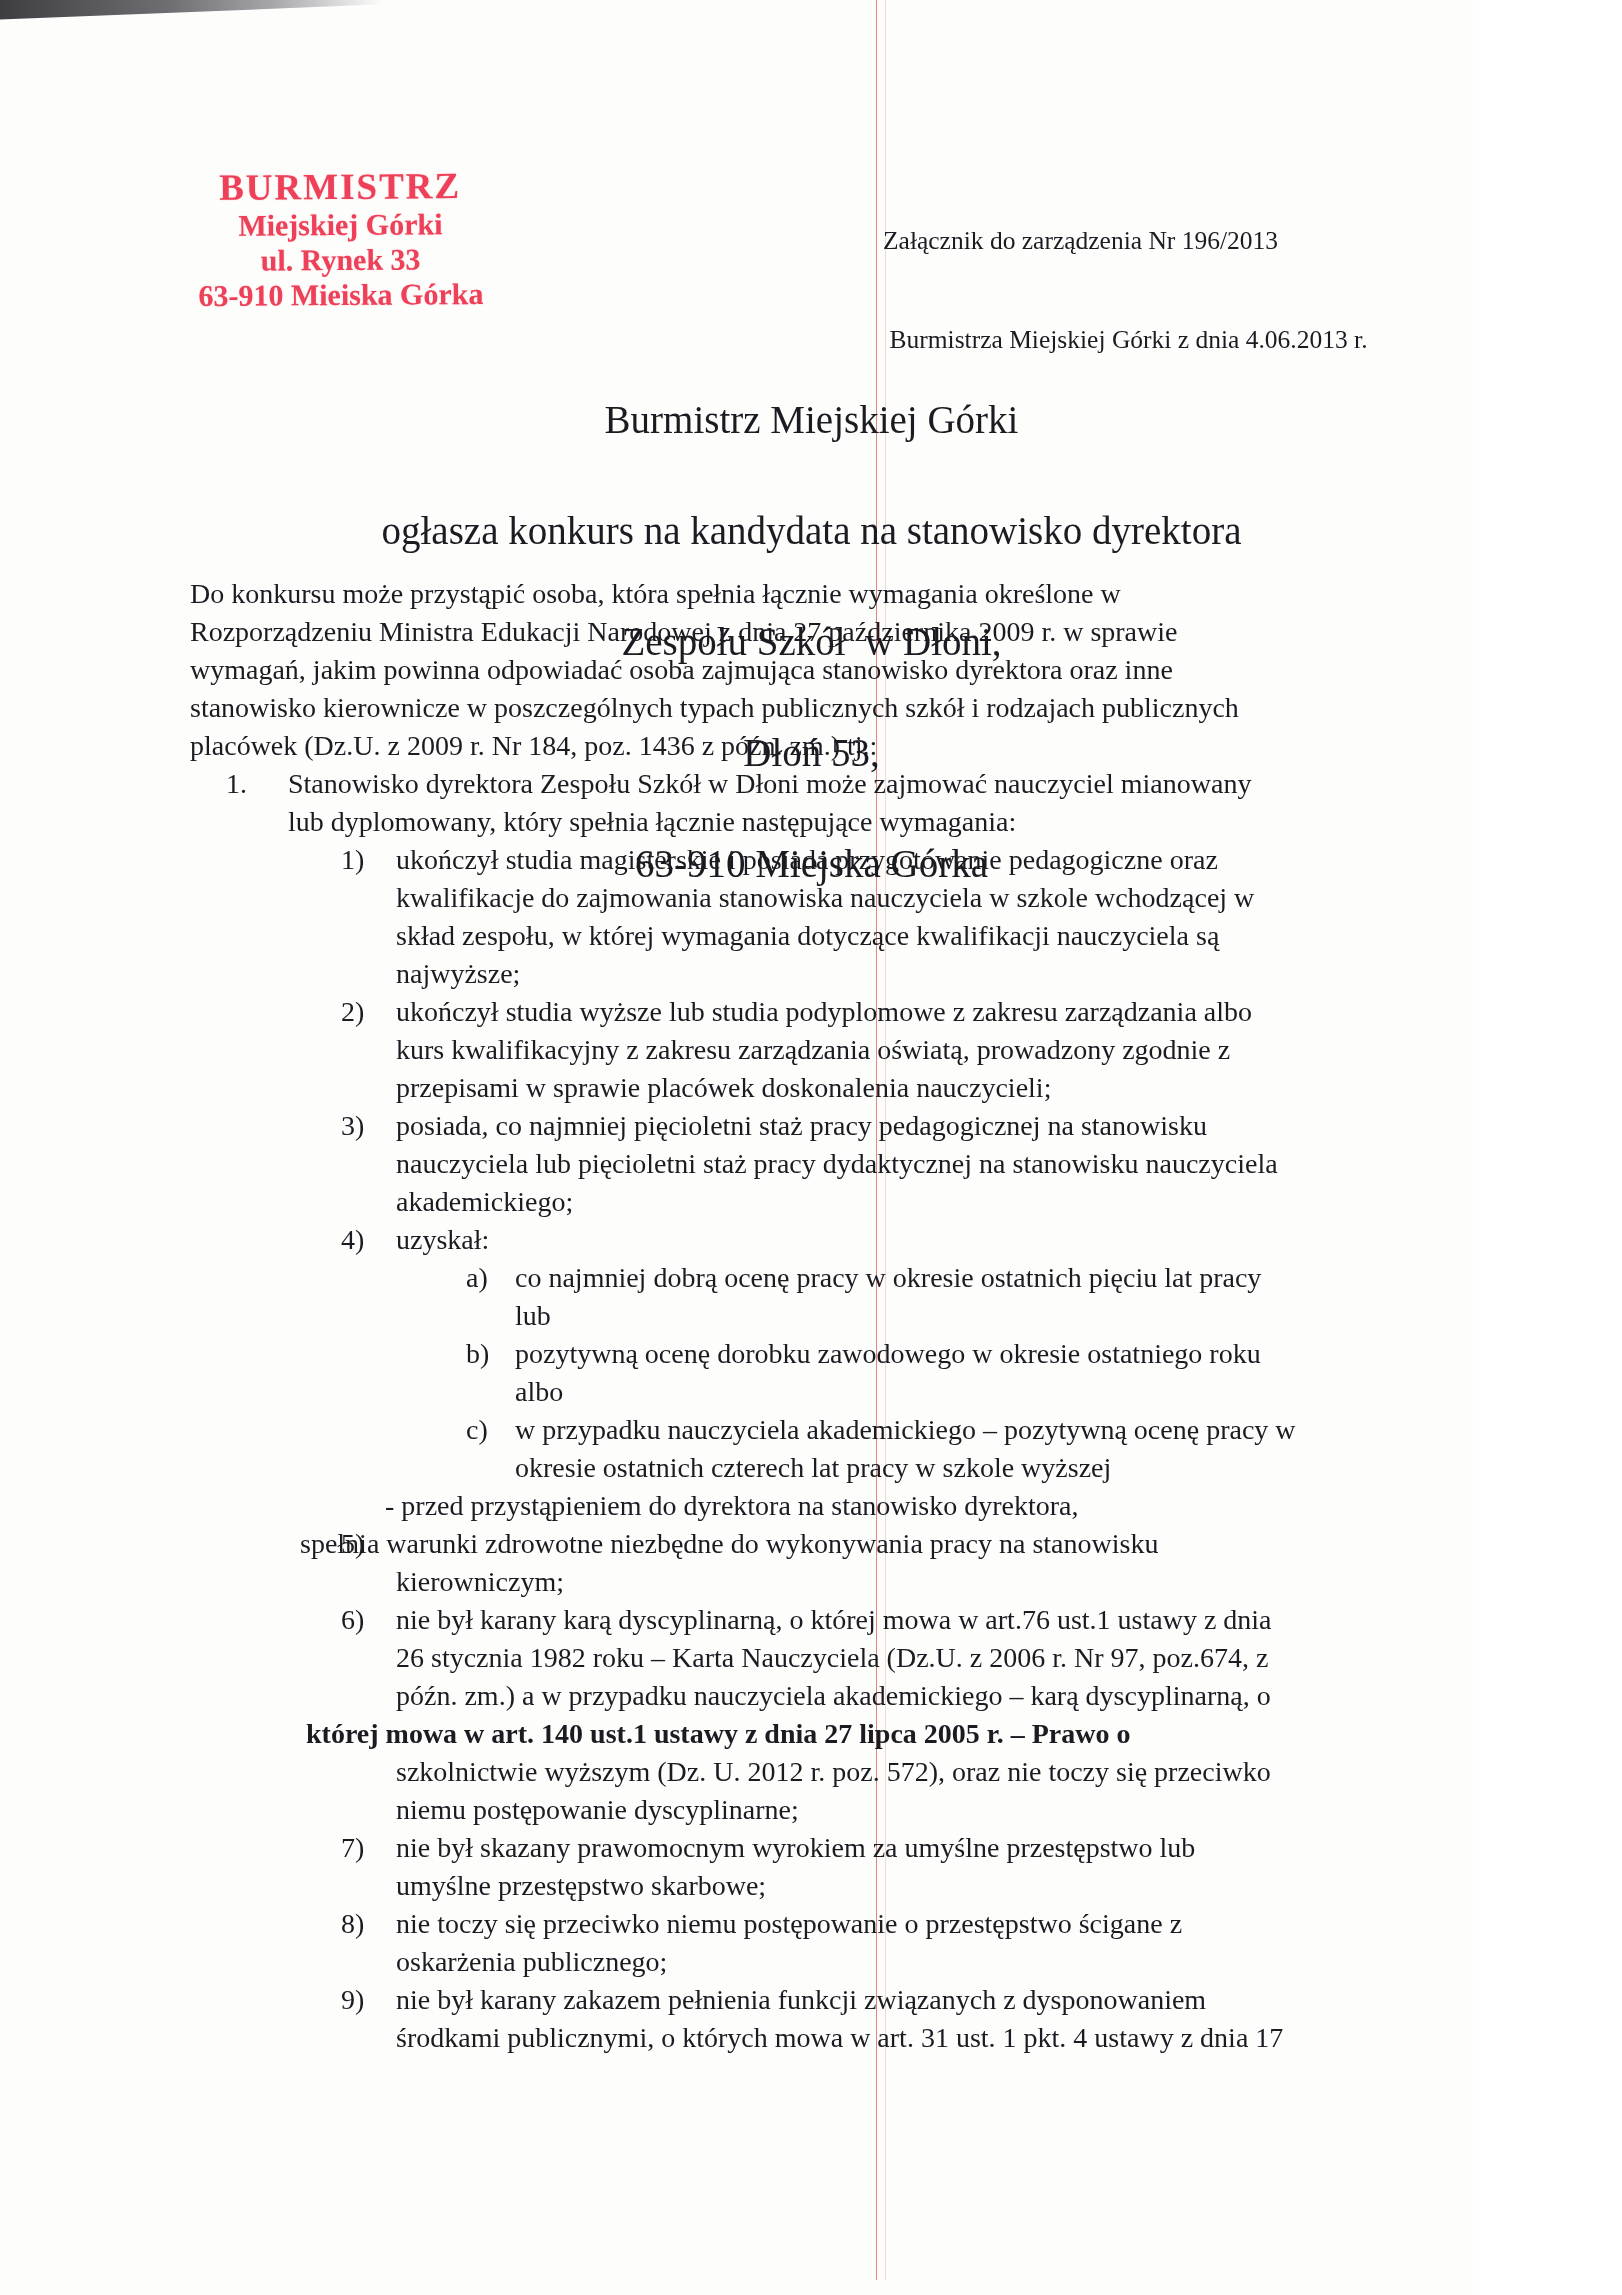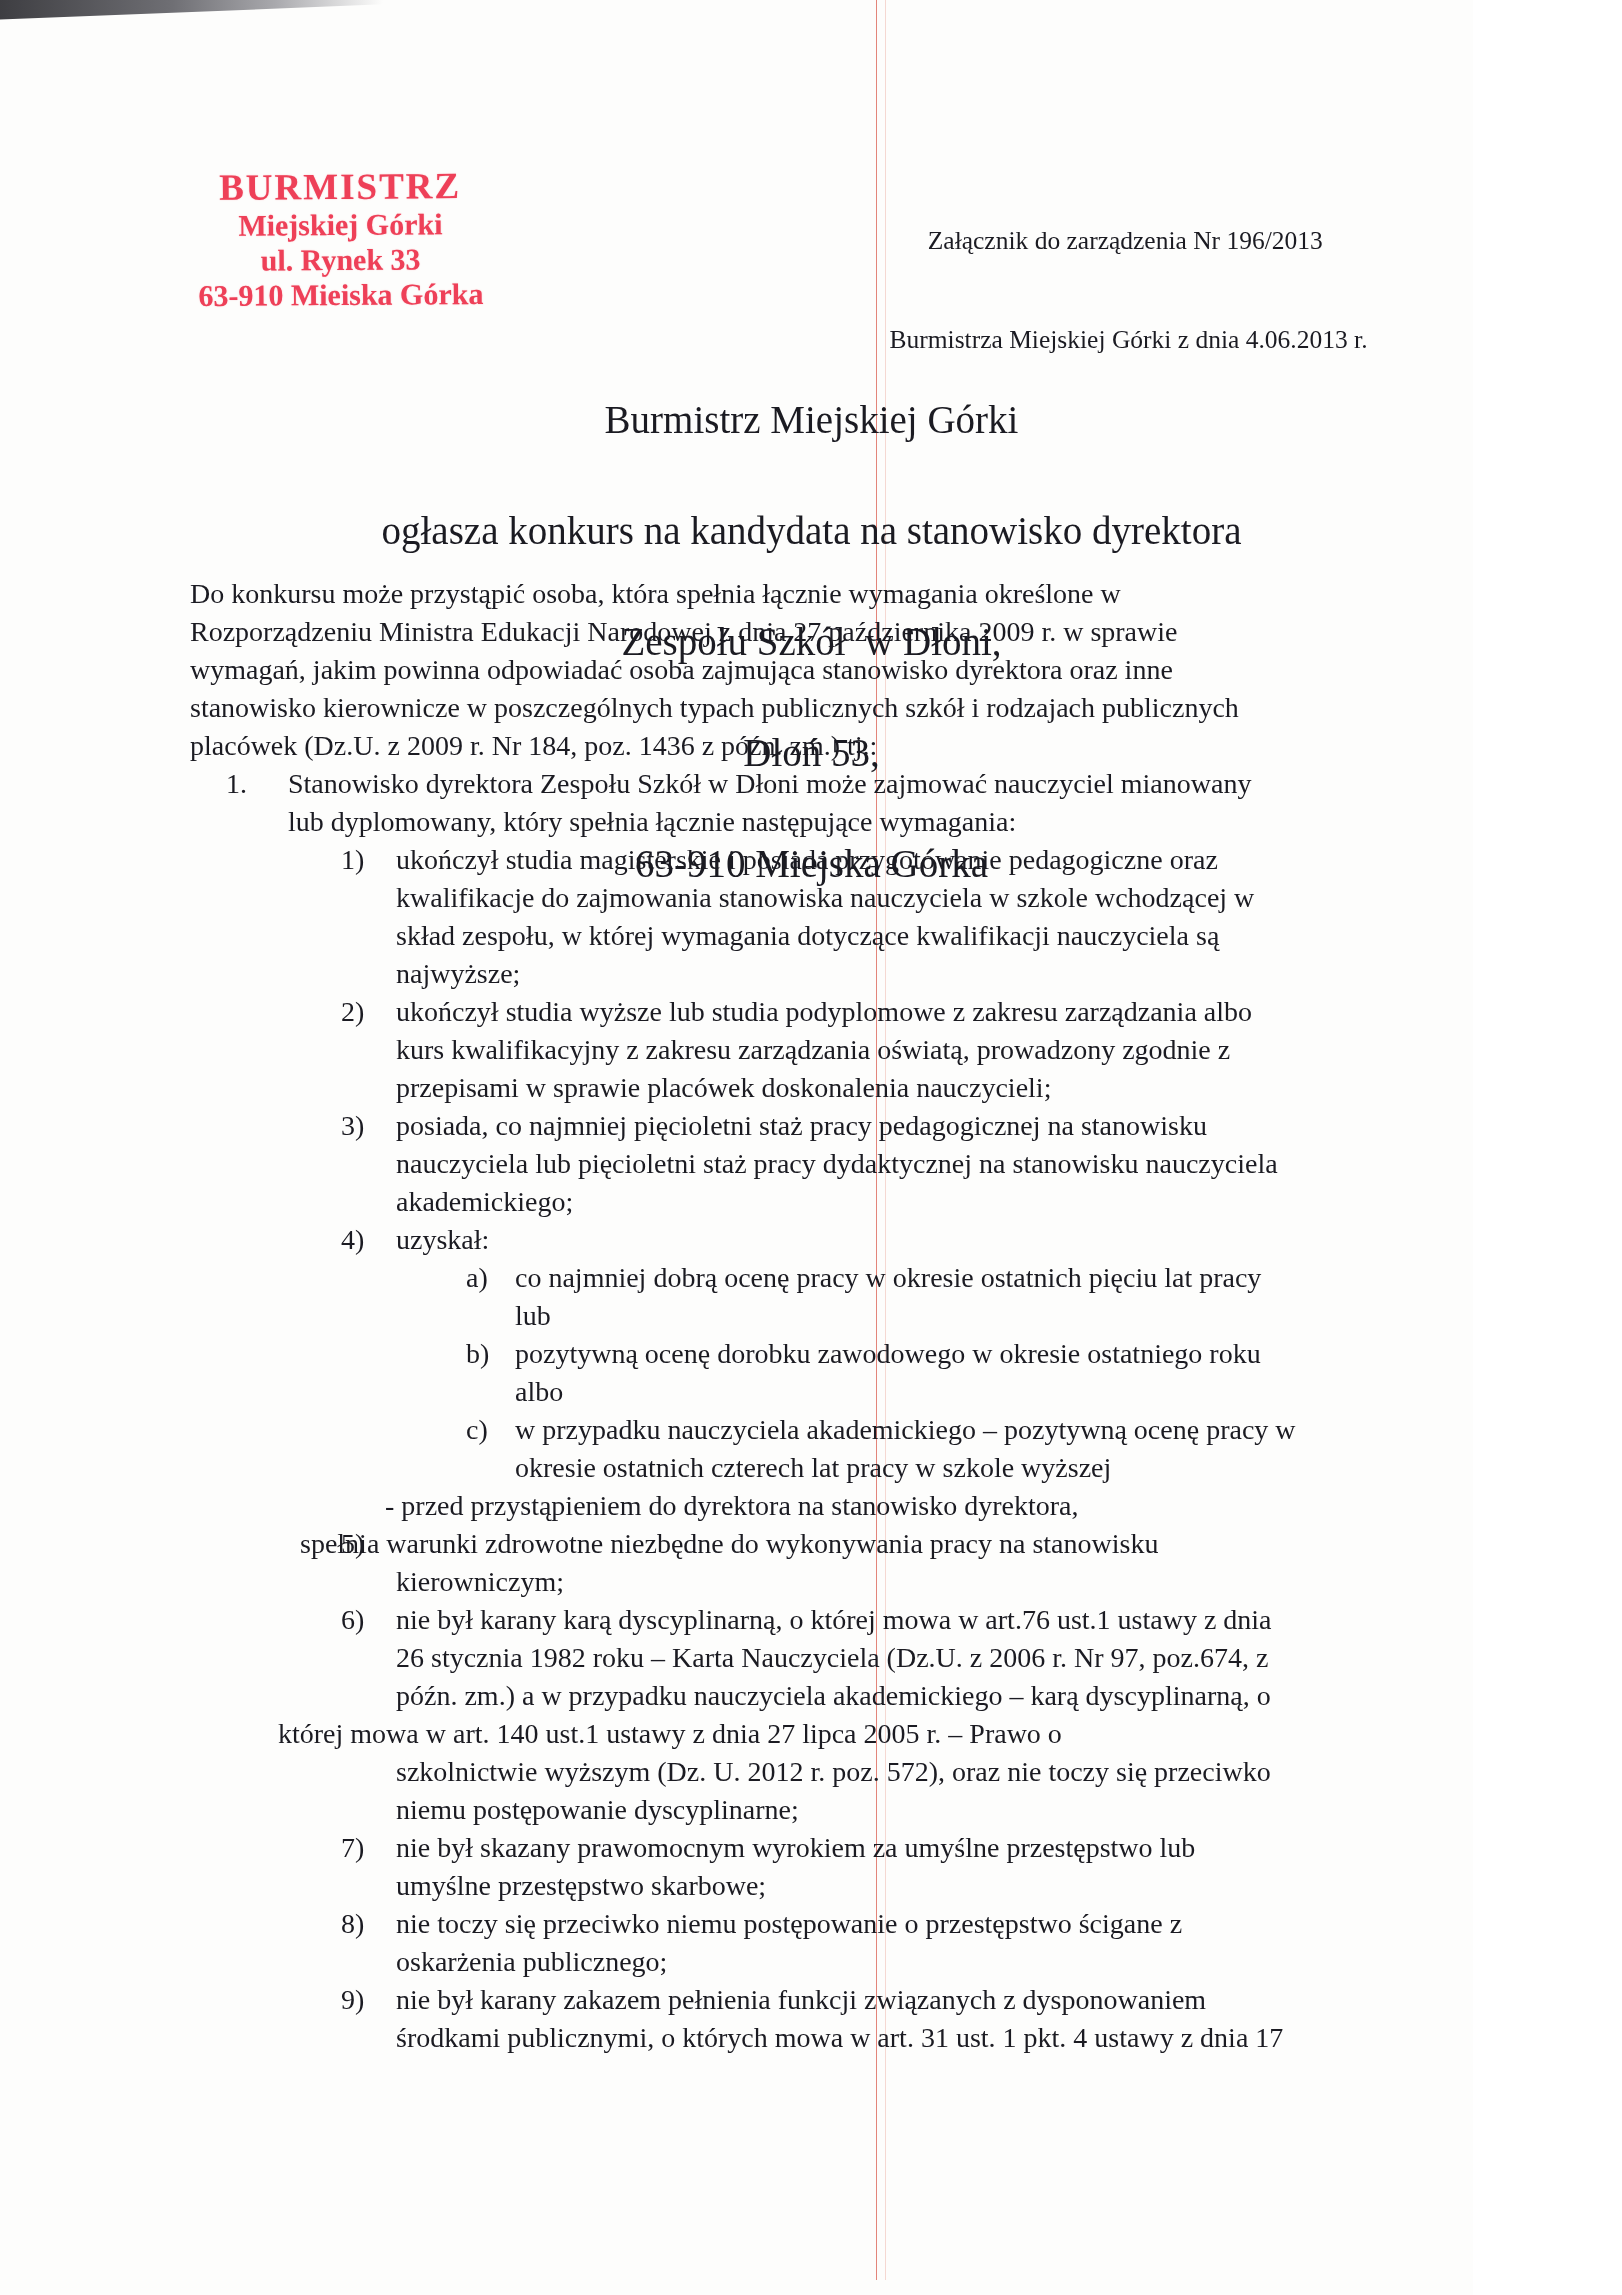--- a/index.html
+++ b/index.html
@@ -38,21 +38,20 @@
   }
   .stamp .s1 { font-size: 37px; font-weight: 700; letter-spacing: 2px; line-height: 41px; white-space: pre; }
   .stamp .s2 { font-size: 30px; font-weight: 600; line-height: 35px; white-space: pre; }
 
   
   .note {
     position: absolute;
     left: 883px; top: 158px;
     font-size: 25.5px; line-height: 33px;
     white-space: pre;
-    text-align: center;
   }
   .note .l2 { margin-left: 6.5px; }
 
   
   .title {
     position: absolute;
     left: 0; top: 327px;
     width: 1623px;
     text-align: center;
     font-size: 39px; line-height: 37px;
@@ -156,21 +155,21 @@
       <div class="row">
         <span class="marker" style="left: 151px;">5)</span>
         <div class="ln" style="margin-left: 110px;">spełnia warunki zdrowotne niezbędne do wykonywania pracy na stanowisku</div>
         <div class="ln" style="margin-left: 206px;">kierowniczym;</div>
       </div>
       <div class="row">
         <span class="marker" style="left: 151px;">6)</span>
         <div class="ln" style="margin-left: 206px;">nie był karany karą dyscyplinarną, o której mowa w art.76 ust.1 ustawy z dnia</div>
         <div class="ln" style="margin-left: 206px;">26 stycznia 1982 roku – Karta Nauczyciela (Dz.U. z 2006 r. Nr 97, poz.674, z</div>
         <div class="ln" style="margin-left: 206px;">późn. zm.) a w przypadku nauczyciela akademickiego – karą dyscyplinarną, o</div>
-        <div class="ln" style="margin-left: 88px;">której mowa w art. 140 ust.1 ustawy z dnia 27 lipca 2005 r. – Prawo o</div>
+        <div class="ln" style="margin-left: 116px; font-weight: bold;">której mowa w art. 140 ust.1 ustawy z dnia 27 lipca 2005 r. – Prawo o</div>
         <div class="ln" style="margin-left: 206px;">szkolnictwie wyższym (Dz. U. 2012 r. poz. 572), oraz nie toczy się przeciwko</div>
         <div class="ln" style="margin-left: 206px;">niemu postępowanie dyscyplinarne;</div>
       </div>
       <div class="row">
         <span class="marker" style="left: 151px;">7)</span>
         <div class="ln" style="margin-left: 206px;">nie był skazany prawomocnym wyrokiem za umyślne przestępstwo lub</div>
         <div class="ln" style="margin-left: 206px;">umyślne przestępstwo skarbowe;</div>
       </div>
       <div class="row">
         <span class="marker" style="left: 151px;">8)</span>

